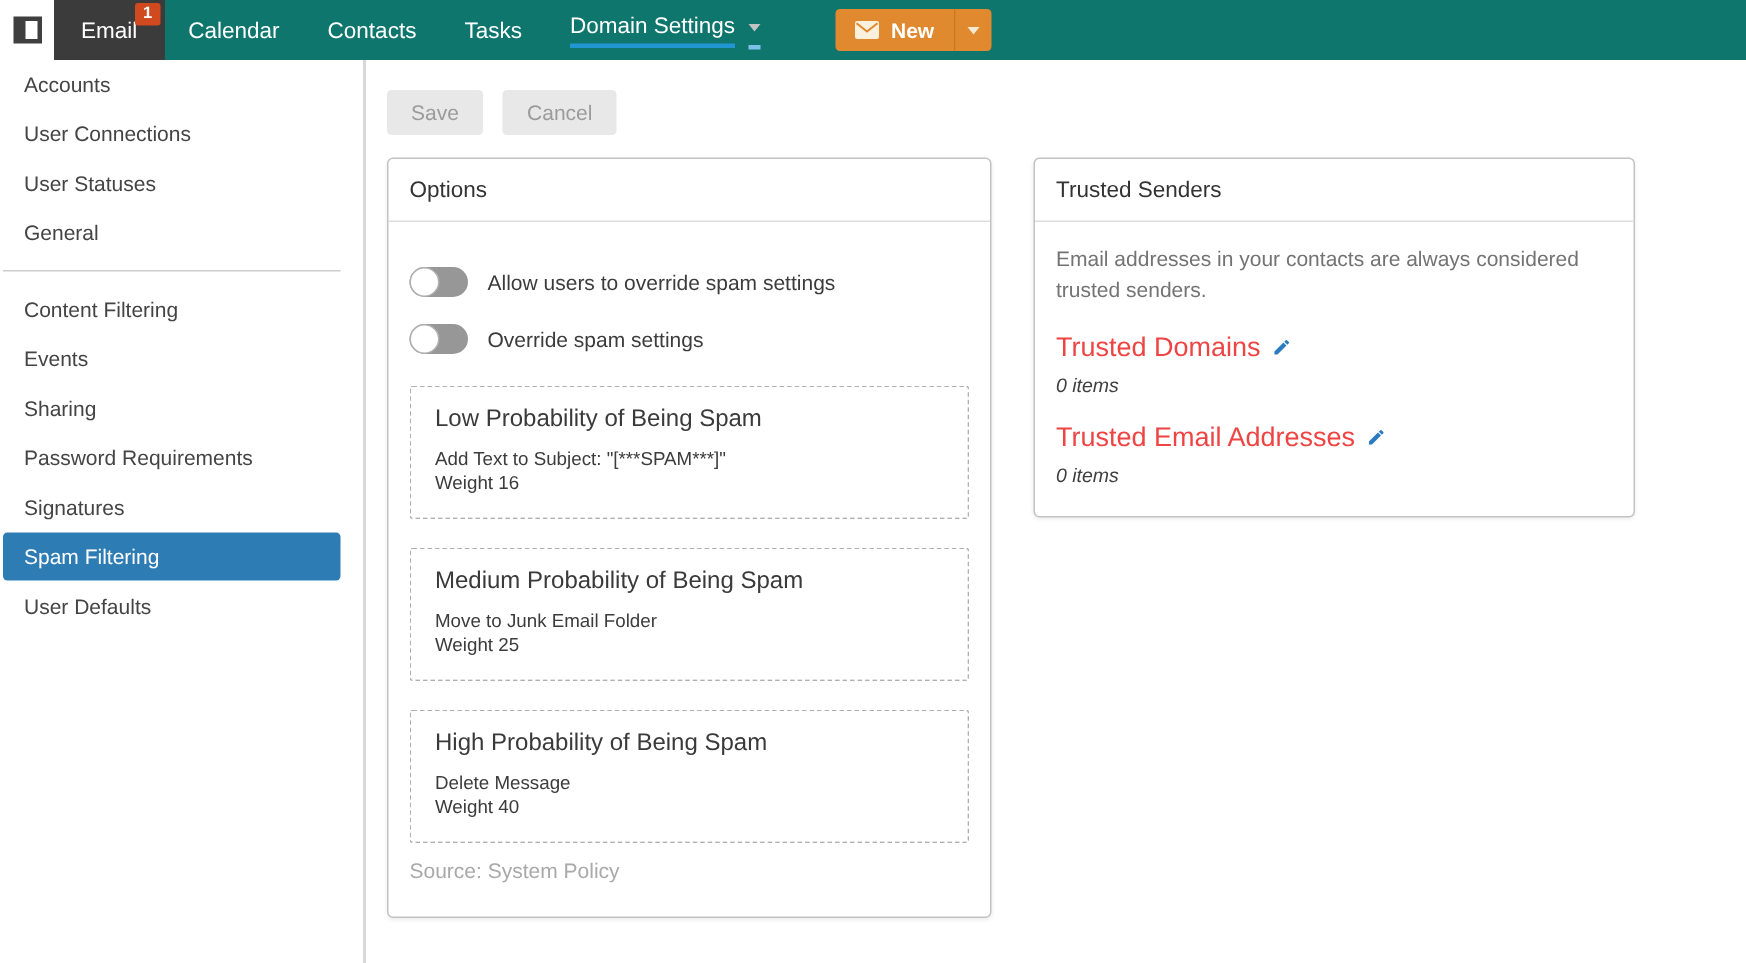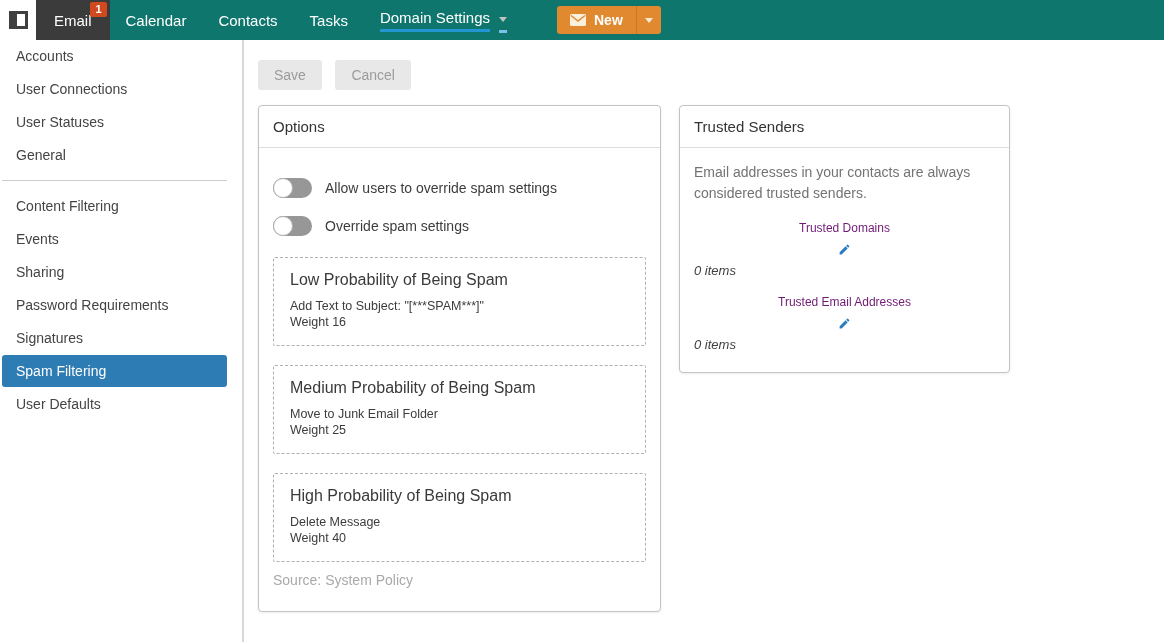--- a/index.html
+++ b/index.html
@@ -72,27 +72,27 @@
   
   .main { margin-left: 246px; padding: 20px 16px 0 12px; }
   .toolbar { margin-bottom: 15px; }
   .btn-flat {
     display: inline-block; background: #e8e8e8; color: #9b9b9b;
     font-family: "Liberation Sans", sans-serif;
     font-size: 14px; padding: 7px 16px; border: none; border-radius: 3px;
     margin-right: 9px; cursor: pointer;
   }
 
-  .cards-row { display: flex; align-items: flex-start; gap: 18px; }
+  .cards-row { display: flex; align-items: flex-start; gap: 28px; }
   .card {
     background: #ffffff; border: 1px solid #c3c3c3; border-radius: 4px;
     box-shadow: 0 1px 3px rgba(0,0,0,0.08);
   }
   .card-options { width: 403px; }
-  .card-trusted { width: 331px; }
+  .card-trusted { width: 401px; }
   .card-header {
     padding: 12px 14px; font-size: 15px; color: #333333;
     border-bottom: 1px solid #dddddd;
   }
   .card-body { padding: 14px; }
 
   
   .toggle-row { display: flex; align-items: center; gap: 13px; margin: 14px 0 0; height: 24px; }
   .toggle {
     width: 39px; height: 20px; background: #979797; border-radius: 10px;
@@ -108,21 +108,21 @@
   .spam-box {
     border: 1px dashed #b0b0b0; border-radius: 2px;
     padding: 13px 16px 15px; margin-top: 19px; cursor: pointer;
   }
   .spam-title { font-size: 16px; color: #3a3a3a; margin-bottom: 9px; }
   .spam-line { font-size: 12.5px; color: #3c3c3c; line-height: 16px; }
   .source-label { font-size: 14px; color: #a9a9a9; margin: 10px 0 9px; }
 
   
   .trusted-desc { font-size: 14px; color: #737373; line-height: 21px; margin-bottom: 17px; }
-  .trust-label-row { display: flex; align-items: center; gap: 8px; font-size: 12px; color: #701a75; flex-direction: column; }
+  .trust-label-row { display: flex; align-items: center; gap: 8px; font-size: 18px; color: #ef4444; }
   .pencil-btn { display: inline-flex; cursor: pointer; }
   .trust-count { font-style: italic; font-size: 13px; color: #3f3f3f; margin: 7px 0 17px; }
   .trust-count.last { margin-bottom: 6px; }
 </style>
 </head>
 <body>
 
 <div class="topnav">
   <div class="nav-left">
     <div class="panel-icon">

